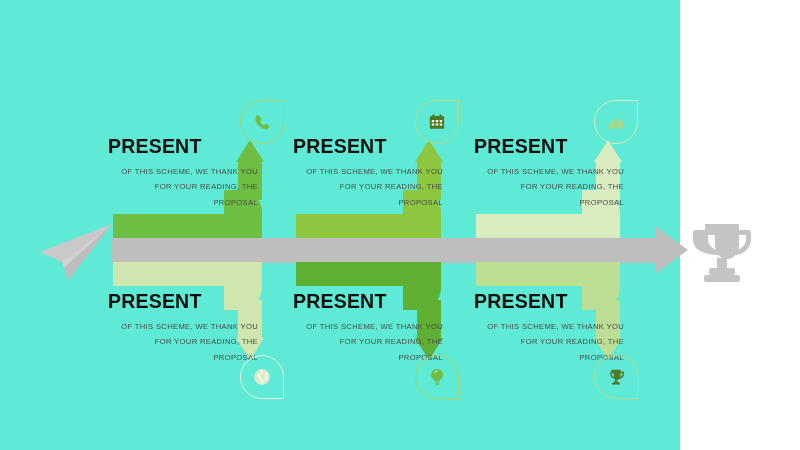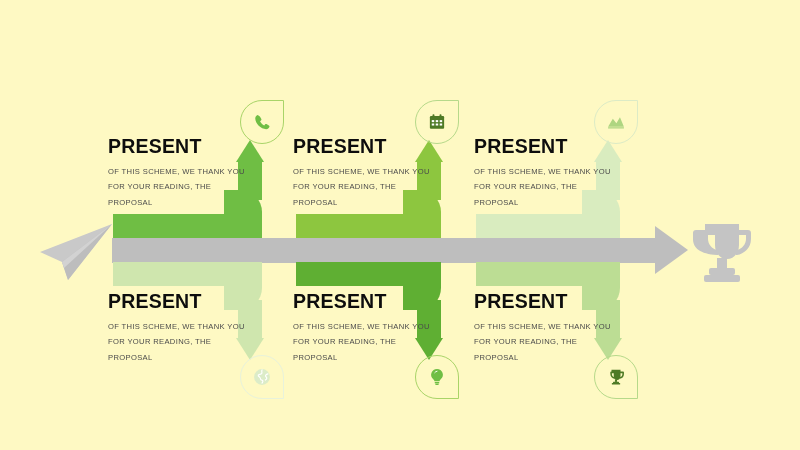--- a/index.html
+++ b/index.html
@@ -3,21 +3,21 @@
 <meta charset="utf-8">
 <title>Timeline Infographic</title>
 <style>
   html,body{margin:0;padding:0;}
   body{
     width:800px;height:450px;
     background:#ffffff;
     font-family:"Liberation Sans", sans-serif;
     overflow:hidden;
   }
-  #slide{position:relative;width:800px;height:450px;background:#fef9c3;}
+  #slide{position:relative;width:680px;height:450px;background:#5eead4;}
 
   
   .axis-bar{position:absolute;left:112px;top:238px;width:547px;height:25px;background:#bebebe;}
   .axis-head{position:absolute;left:655px;top:226px;width:0;height:0;
     border-top:24px solid transparent;border-bottom:24px solid transparent;
     border-left:33px solid #bebebe;}
 
   .plane{position:absolute;left:38px;top:222px;width:80px;height:62px;}
   .goal-trophy{position:absolute;left:692px;top:218px;width:60px;height:66px;}
 
@@ -28,21 +28,21 @@
   .conn .head{position:absolute;width:0;height:0;}
 
   
   .txt{position:absolute;width:150px;}
   .txt h3{
     margin:0 0 7px 0;font-size:19.5px;font-weight:bold;color:#0d0d0d;
     letter-spacing:.2px;line-height:1;
   }
   .txt p{
     margin:0;font-size:7.6px;color:#4a4a4a;line-height:2.05;
-    letter-spacing:.35px;text-transform:uppercase;
+    letter-spacing:.35px;text-transform:uppercase;text-align:right;
   }
 
   
   .badge{position:absolute;width:44px;height:44px;box-sizing:border-box;}
   .badge.up{border-radius:22px 0 22px 22px;}
   .badge.down{border-radius:22px 22px 0 22px;}
   .badge svg{position:absolute;left:50%;top:50%;transform:translate(-50%,-50%);}
 </style>
 </head>
 <body>

